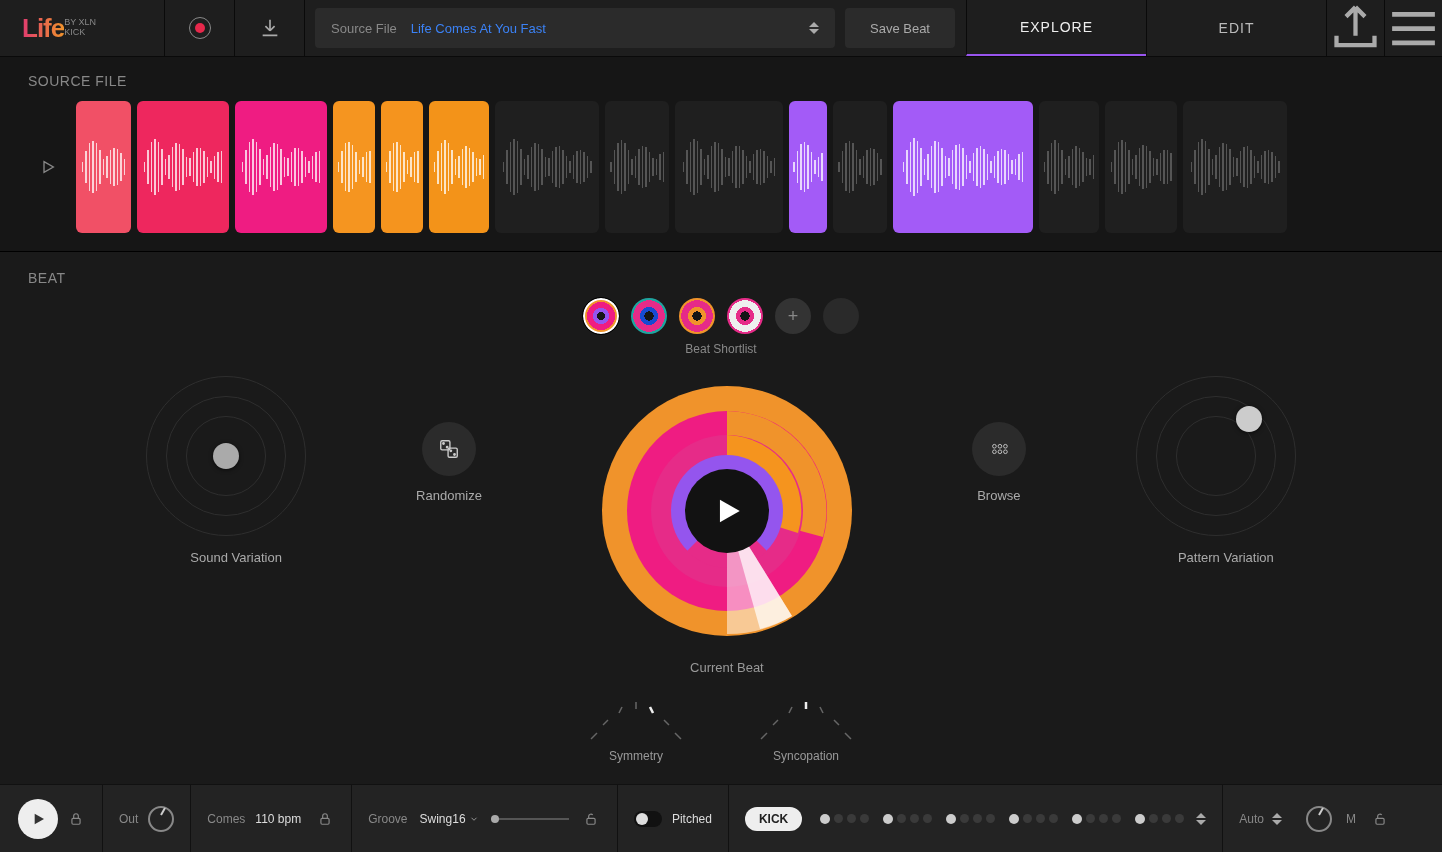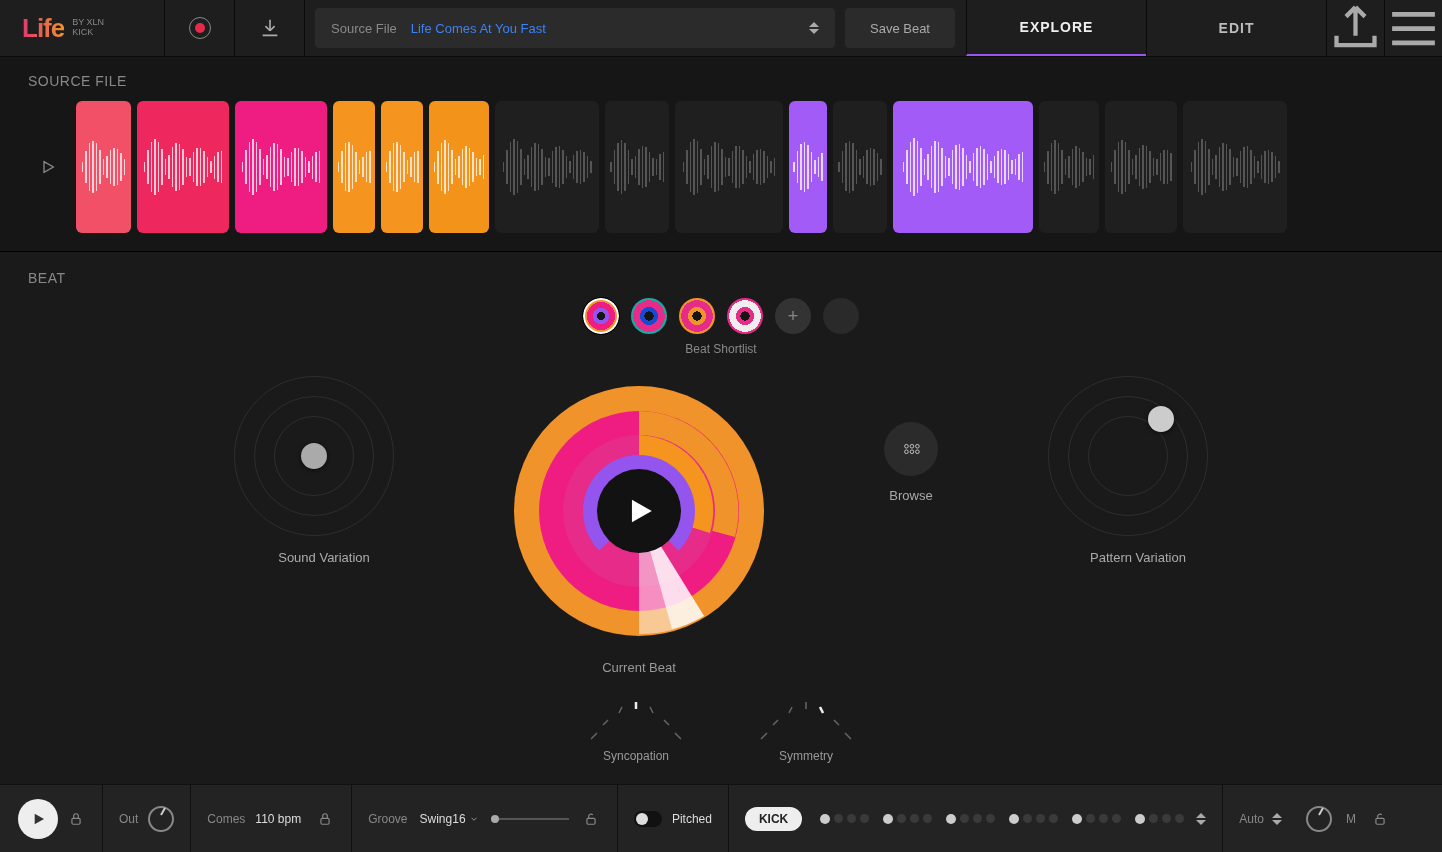--- a/index.html
+++ b/index.html
@@ -17,38 +17,38 @@
   height: 57px; display: flex; align-items: center;
   background: #1e1e1e; border-bottom: 1px solid #0a0a0a;
 }
 .logo-box { width: 165px; display:flex; align-items:center; padding-left:22px; border-right:1px solid #0a0a0a; height:100%; }
 .logo-life {
   font-size: 26px; font-weight: 800; letter-spacing:-1px;
   background: linear-gradient(90deg,#e03b6f 0%,#f0932b 100%);
   -webkit-background-clip: text; -webkit-text-fill-color: transparent;
   background-clip: text;
 }
-.logo-sub { margin-left:8px; font-size:9px; color:#888; line-height:1.1; }
+.logo-sub { font-size:9px; color:#888; line-height:1.1; }
 .hbtn { width:70px; height:100%; display:flex; align-items:center; justify-content:center; border-right:1px solid #0a0a0a; cursor:pointer; }
 .hbtn svg { width:22px; height:22px; }
 .record-dot { width:22px; height:22px; border:1.5px solid #888; border-radius:50%; display:flex; align-items:center; justify-content:center; }
 .record-dot::after { content:''; width:10px; height:10px; background:#e6284b; border-radius:50%; }
 .srcfile-bar {
   flex:0 0 520px; height:40px; margin-left:10px;
   background:#2b2b2b; border-radius:4px;
   display:flex; align-items:center; padding:0 16px; gap:14px;
 }
 .srcfile-label { color:#888; }
 .srcfile-name { color:#3b82f6; flex:1; }
 .updown { display:flex; flex-direction:column; gap:2px; }
 .updown .tri { width:0; height:0; border-left:5px solid transparent; border-right:5px solid transparent; }
 .updown .up { border-bottom:5px solid #aaa; }
 .updown .down { border-top:5px solid #aaa; }
 .savebeat { width:110px; height:40px; margin-left:10px; background:#2b2b2b; border-radius:4px; display:flex; align-items:center; justify-content:center; color:#aaa; cursor:pointer; }
-.tabs { display:flex; margin-left:auto; align-self:stretch;font-weight:bold; }
+.tabs { display:flex; margin-left:auto; align-self:stretch; }
 .tab { width:180px; display:flex; align-items:center; justify-content:center; color:#bbb; letter-spacing:1px; font-size:14px; cursor:pointer; border-left:1px solid #0a0a0a; }
 .tab.active { border-bottom:2px solid #9955ee; color:#eee; }
 .hbtn-r { width:58px; height:100%; display:flex; align-items:center; justify-content:center; border-left:1px solid #0a0a0a; cursor:pointer;}
 
 
 .source-section { background:#161616; padding:16px 28px 18px 28px; border-bottom:1px solid #000; }
 .section-title { color:#888; font-size:14px; letter-spacing:0.5px; margin-bottom:12px; }
 .wave-row { display:flex; align-items:center; gap:8px; }
 .play-src { width:40px; display:flex; justify-content:center; }
 .wave-track { flex:1; display:flex; gap:6px; align-items:center; position:relative; height:132px; }
@@ -542,20 +542,33 @@
     <div class="dial-box">
       <div class="big-dial">
         <div class="ring r1"></div>
           <div class="ring r2"></div>
           <div class="ring r3"></div>
         <div class="dial-knob center"></div>
       </div>
       <div class="dial-label">Sound Variation</div>
     </div>
 
+    <div class="icon-btn" style="margin-top:46px;">
+      <div class="icon-circle">
+        <svg viewBox="0 0 24 24" stroke-width="1.5">
+            <rect x="3" y="3" width="10" height="10" rx="1.5"></rect>
+            <rect x="11" y="11" width="10" height="10" rx="1.5"></rect>
+            <circle cx="6" cy="6" r="0.8" fill="#ccc"></circle>
+            <circle cx="10" cy="10" r="0.8" fill="#ccc"></circle>
+            <circle cx="14" cy="14" r="0.8" fill="#ccc"></circle>
+            <circle cx="18" cy="18" r="0.8" fill="#ccc"></circle>
+          </svg>
+      </div>
+      <div class="icon-lbl">Randomize</div>
+    </div>
 
     <div class="current-beat-col">
       <div class="beat-ring">
         <svg width="270" height="270" viewBox="0 0 270 270">
           <circle cx="135" cy="135" r="125" fill="#f0932b"></circle>
           <circle cx="135" cy="135" r="100" fill="#ef1c82"></circle>
           <path d="M135 135 L135 35 A100 100 0 0 1 231 161 Z" fill="#f0932b"></path>
           <circle cx="135" cy="135" r="76" fill="#e62b88"></circle>
           <path d="M135 135 L135 59 A76 76 0 0 1 206 157 Z" fill="#f5941e"></path>
           <circle cx="135" cy="135" r="56" fill="#9455ee"></circle>
@@ -602,38 +615,38 @@
       <svg class="gauge-arc" viewBox="0 0 110 44">
         <g stroke="#666" stroke-width="1.5">
           <line x1="10" y1="40" x2="16" y2="34"></line>
             <line x1="22" y1="26" x2="27" y2="21"></line>
           <line x1="38" y1="14" x2="41" y2="8"></line>
             <line x1="55" y1="10" x2="55" y2="3"></line>
           <line x1="72" y1="14" x2="69" y2="8"></line>
             <line x1="88" y1="26" x2="83" y2="21"></line>
           <line x1="100" y1="40" x2="94" y2="34"></line>
         </g>
-        <line x1="55" y1="3" x2="55" y2="10" stroke="#eee" stroke-width="2.5"></line>
-      </svg>
-      <div class="g-label">Syncopation</div>
+        <line x1="69" y1="8" x2="72" y2="14" stroke="#eee" stroke-width="2.5"></line>
+      </svg>
+      <div class="g-label">Symmetry</div>
     </div>
     <div class="gauge">
       <svg class="gauge-arc" viewBox="0 0 110 44">
         <g stroke="#666" stroke-width="1.5">
           <line x1="10" y1="40" x2="16" y2="34"></line>
             <line x1="22" y1="26" x2="27" y2="21"></line>
           <line x1="38" y1="14" x2="41" y2="8"></line>
             <line x1="55" y1="10" x2="55" y2="3"></line>
           <line x1="72" y1="14" x2="69" y2="8"></line>
             <line x1="88" y1="26" x2="83" y2="21"></line>
           <line x1="100" y1="40" x2="94" y2="34"></line>
         </g>
-        <line x1="69" y1="8" x2="72" y2="14" stroke="#eee" stroke-width="2.5"></line>
-      </svg>
-      <div class="g-label">Symmetry</div>
+        <line x1="55" y1="3" x2="55" y2="10" stroke="#eee" stroke-width="2.5"></line>
+      </svg>
+      <div class="g-label">Syncopation</div>
     </div>
   </div>
 </div>
 
 <div class="bottombar">
   <div class="bb-play">
     <svg viewBox="0 0 24 24">
         <path d="M7 4l14 8-14 8z" fill="#333"></path>
       </svg>
   </div>

